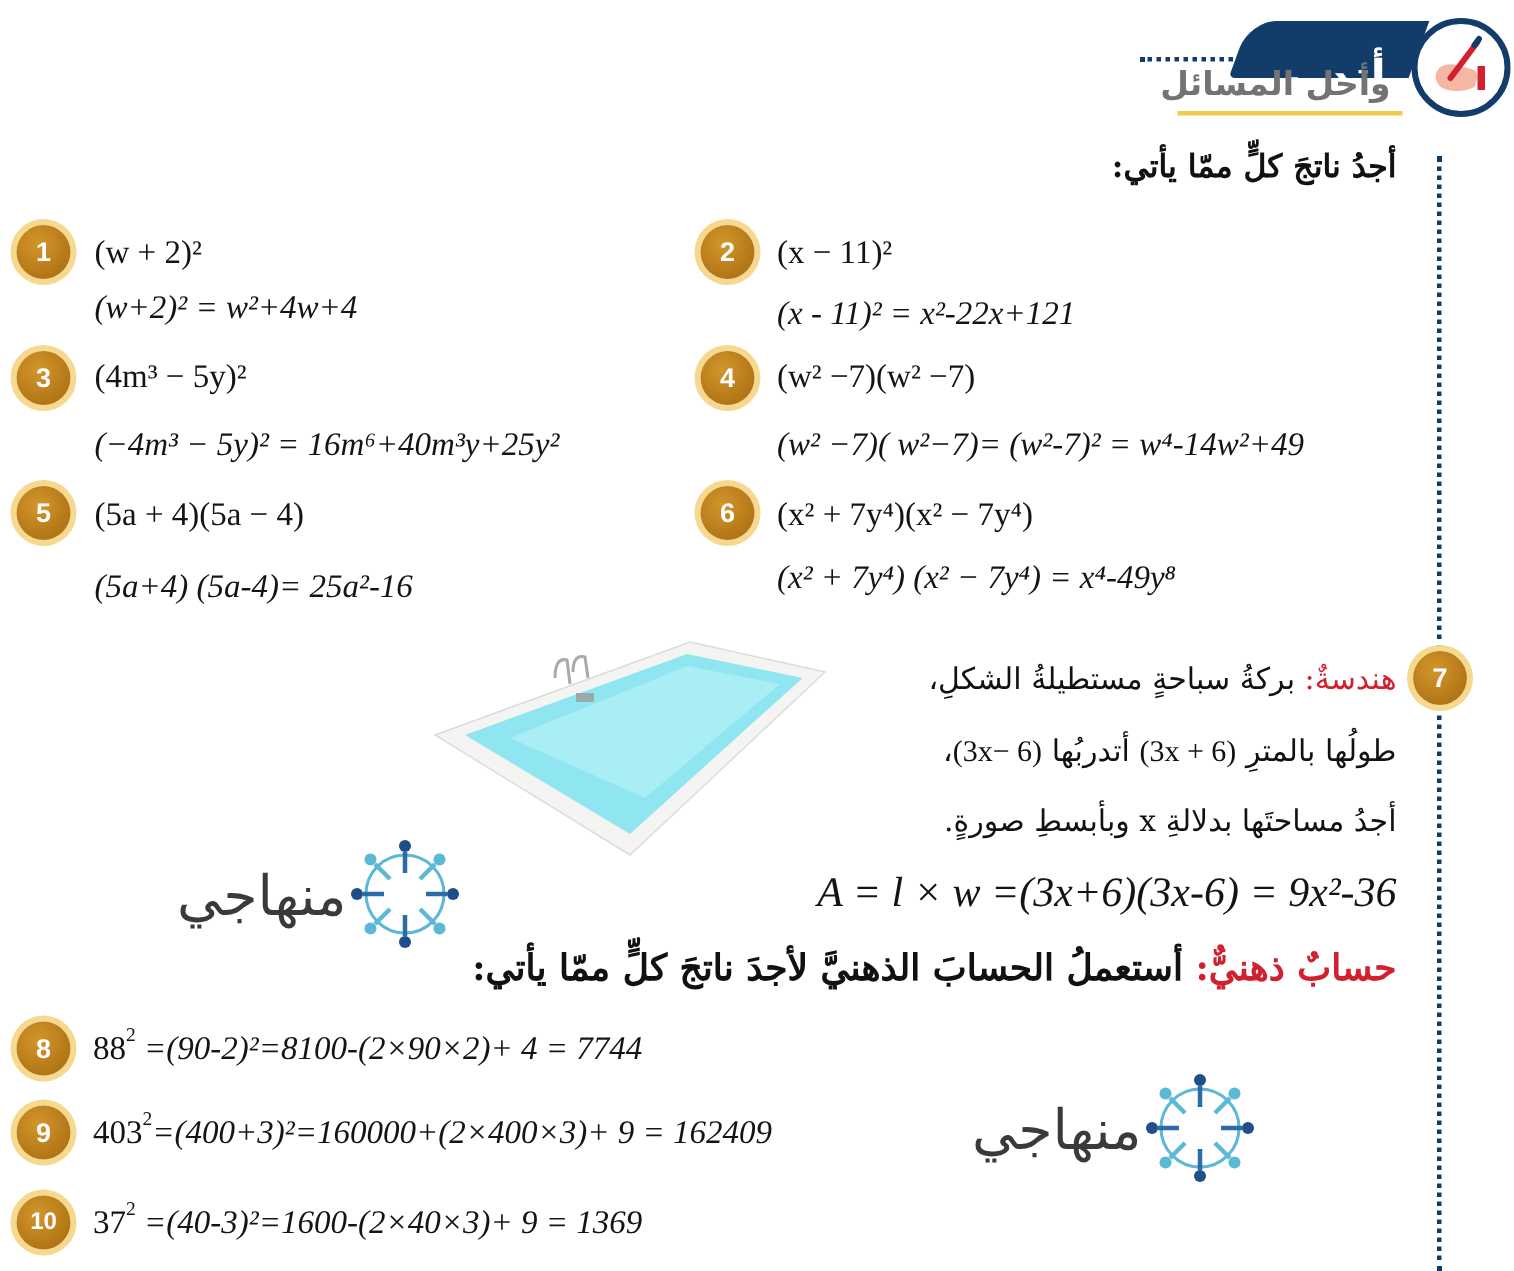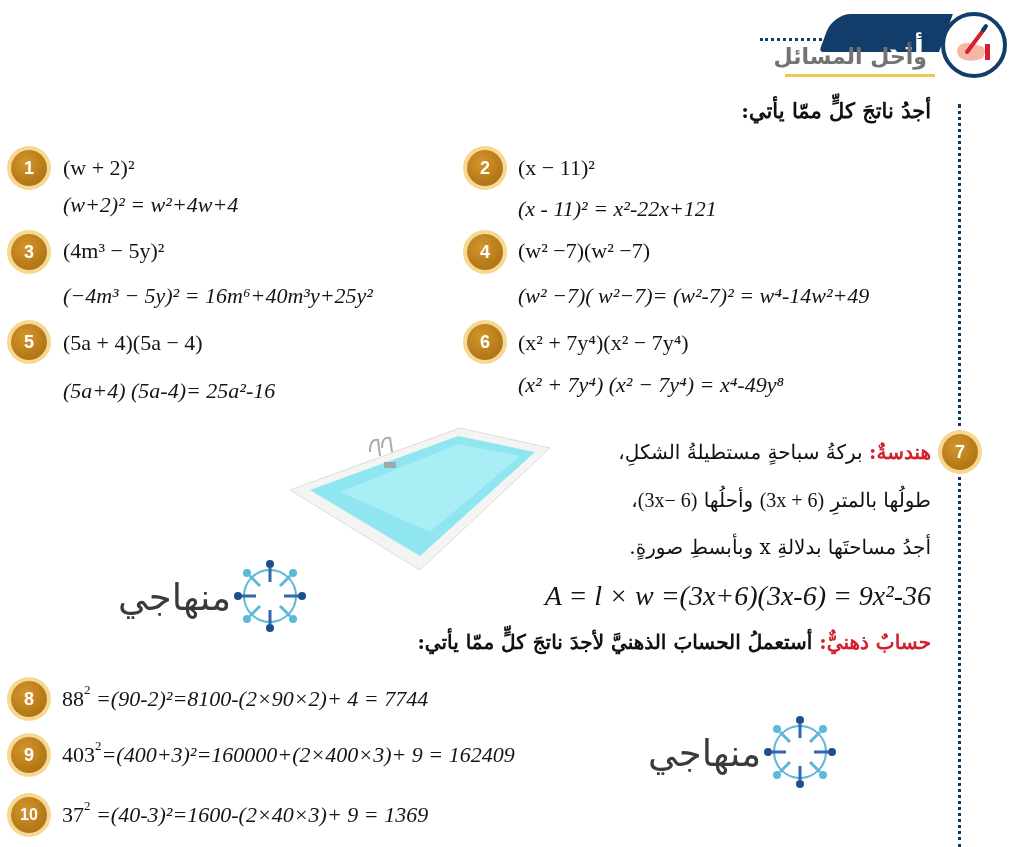--- a/index.html
+++ b/index.html
@@ -79,27 +79,27 @@
     <polygon points="30,68 178,14 255,30 140,134" fill="#8fe6f1"></polygon>
     <polygon points="60,70 178,22 240,34 150,110" fill="#b3f0f6" opacity="0.7"></polygon>
     <path d="M90 30 Q90 16 98 18 L100 34" stroke="#aaa" stroke-width="2" fill="none"></path>
     <path d="M102 26 Q102 14 110 16 L112 30" stroke="#aaa" stroke-width="2" fill="none"></path>
     <rect x="104" y="40" width="12" height="6" fill="#9aa"></rect>
   </svg>
 </div>
 
 <div class="badge" style="left:942px; top:434px;">7</div>
 <div class="abs ar" style="right:78px; top:440px; font-size:20px;">
-  <span class="red" style="font-weight:bold;text-align:right;">هندسةٌ:</span>
+  <span class="red" style="font-weight:normal;text-align:right;">هندسةٌ:</span>
   <span>بركةُ سباحةٍ مستطيلةُ الشكلِ،</span>
 </div>
 <div class="abs ar" style="right:78px; top:488px; font-size:20px;">
   <span>طولُها بالمترِ</span>
   <span style="direction:ltr; unicode-bidi:embed; font-family:'Liberation Serif',serif;">(3x + 6)</span>
-  <span>وأحلُها</span>
+  <span>أتدربُها</span>
   <span style="direction:ltr; unicode-bidi:embed; font-family:'Liberation Serif',serif;">(3x− 6)</span><span>،</span>
 </div>
 <div class="abs ar" style="right:78px; top:535px; font-size:20px;">أجدُ مساحتَها بدلالةِ x وبأبسطِ صورةٍ.</div>
 <div class="abs ital" style="right:78px; top:580px; font-size:28px;">A = l × w =(3x+6)(3x-6) = 9x²-36</div>
 
 <div class="abs" style="left:118px; top:556px; width:200px; height:80px;">
   <span class="abs logo-text" style="left:0; top:20px;">منهاجي</span>
   <svg class="abs" style="left:112px; top:0;" width="80" height="80" viewBox="0 0 80 80">
     <g transform="translate(40,40)">
       <circle r="26" fill="none" stroke="#5bb8d6" stroke-width="2"></circle>
@@ -122,21 +122,21 @@
       <g stroke="#5bb8d6" stroke-width="3">
           <line x1="20" y1="-20" x2="10" y2="-10"></line>
           <line x1="20" y1="20" x2="10" y2="10"></line>
           <line x1="-20" y1="20" x2="-10" y2="10"></line>
           <line x1="-20" y1="-20" x2="-10" y2="-10"></line>
         </g>
     </g>
   </svg>
 </div>
 
-<div class="abs ar" style="right:78px; top:630px; font-size:20px; font-weight:bold;">
+<div class="abs ar" style="right:78px; top:630px; font-size:24px; font-weight:bold;">
   <span class="red">حسابٌ ذهنيٌّ:</span>
   <span>أستعملُ الحسابَ الذهنيَّ لأجدَ ناتجَ كلٍّ ممّا يأتي:</span>
 </div>
 
 <div class="badge" style="left:11px; top:681px;">8</div>
 <div class="abs math" style="left:62px; top:686px;text-align:right;"><span>88</span><sup>2</sup><span class="ital"> =(90-2)²=8100-(2×90×2)+ 4 = 7744</span></div>
 
 <div class="badge" style="left:11px; top:737px;">9</div>
 <div class="abs math" style="left:62px; top:742px;"><span>403</span><sup>2</sup><span class="ital">=(400+3)²=160000+(2×400×3)+ 9 = 162409</span></div>
 

